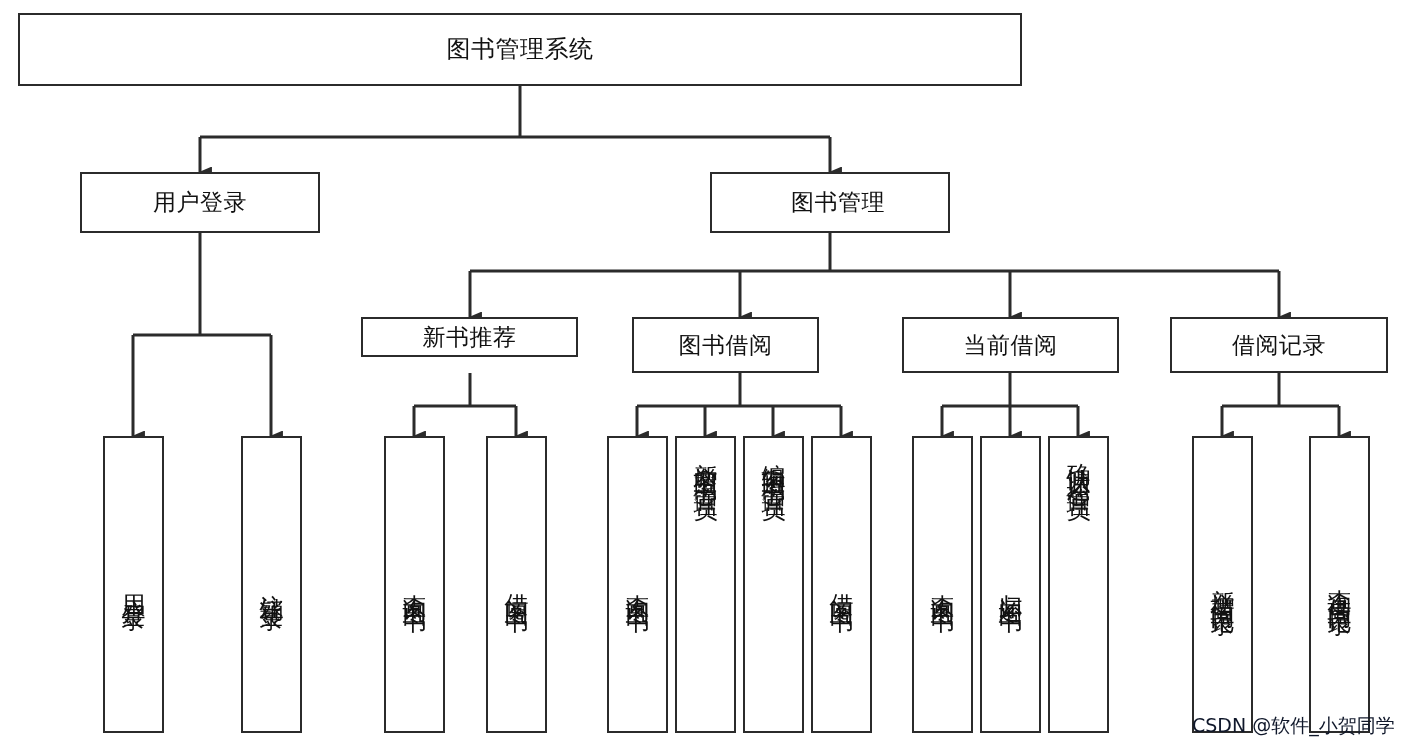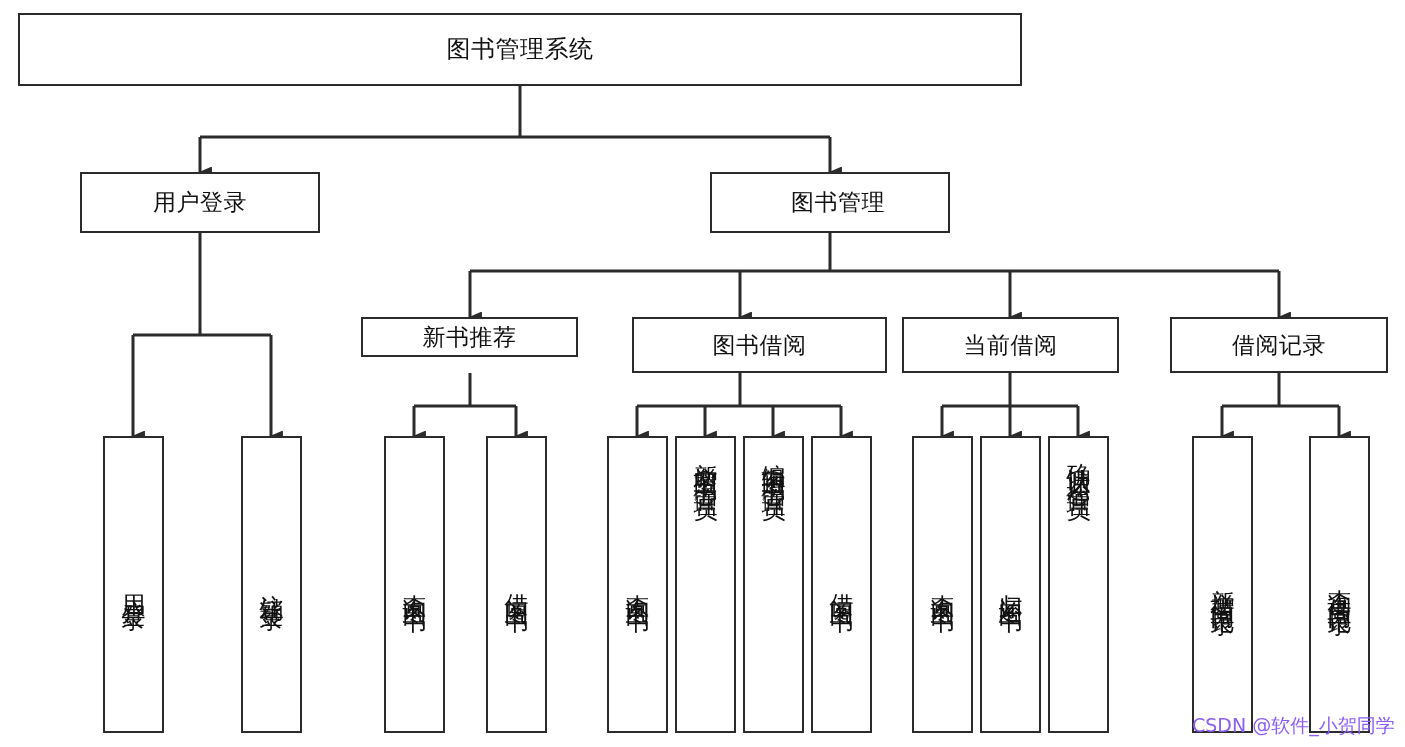--- a/index.html
+++ b/index.html
@@ -62,21 +62,21 @@
     line-height: 1.0;
     letter-spacing: 5px;
     white-space: nowrap;
   }
   .node.vert.centerpad {
     align-items: center;
     padding-top: 0;
   }
   .watermark {
     position: absolute;
-    color: #8b5cf6;
+    color: #0f172a;
     font-size: 19px;
     white-space: nowrap;
     z-index: 3;
     font-family: "DejaVu Sans", "Liberation Sans", sans-serif;
   }
 </style>
 </head>
 <body>
 
 <div id="canvas">
@@ -140,21 +140,21 @@
   </div>
 
   <div class="node horiz" style="left:710px; top:172px; width:240px; height:61px;padding-left:16px;">
     <span class="lbl">图书管理</span>
   </div>
 
   <div class="node horiz" style="left:361px; top:317px; width:217px; height:40px;">
     <span class="lbl">新书推荐</span>
   </div>
 
-  <div class="node horiz" style="left:632px; top:317px; width:255px; height:56px;justify-content:center;">
+  <div class="node horiz" style="left:632px; top:317px; width:187px; height:56px;justify-content:center;">
     <span class="lbl">图书借阅</span>
   </div>
 
   <div class="node horiz" style="left:1170px; top:317px; width:218px; height:56px;">
     <span class="lbl">借阅记录</span>
   </div>
 
   <div class="node horiz" style="left:902px; top:317px; width:217px; height:56px;">
     <span class="lbl">当前借阅</span>
   </div>

